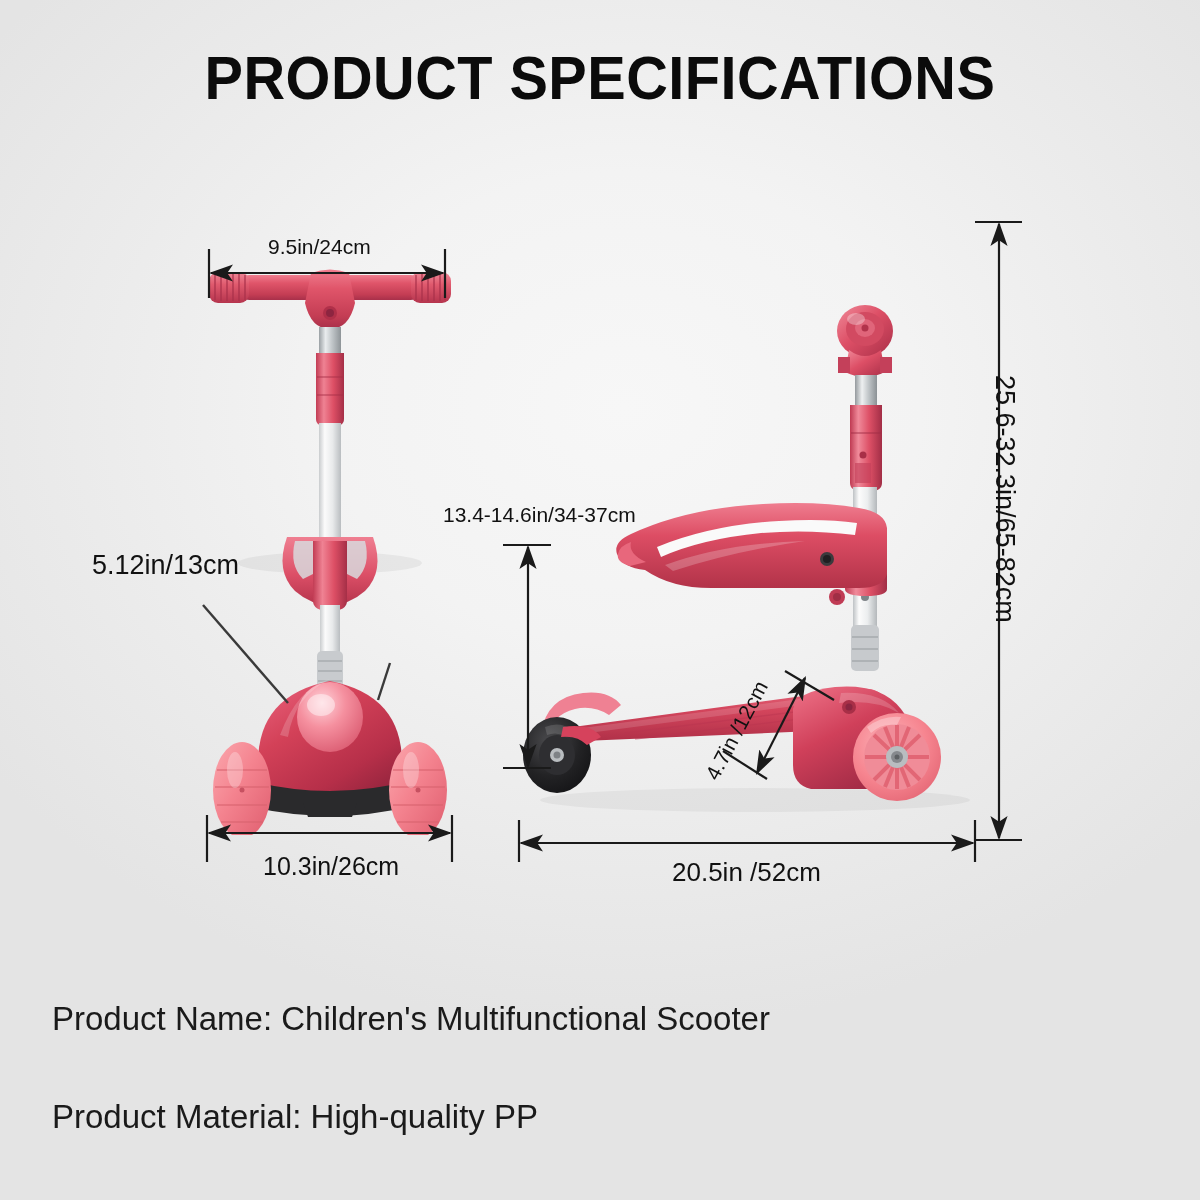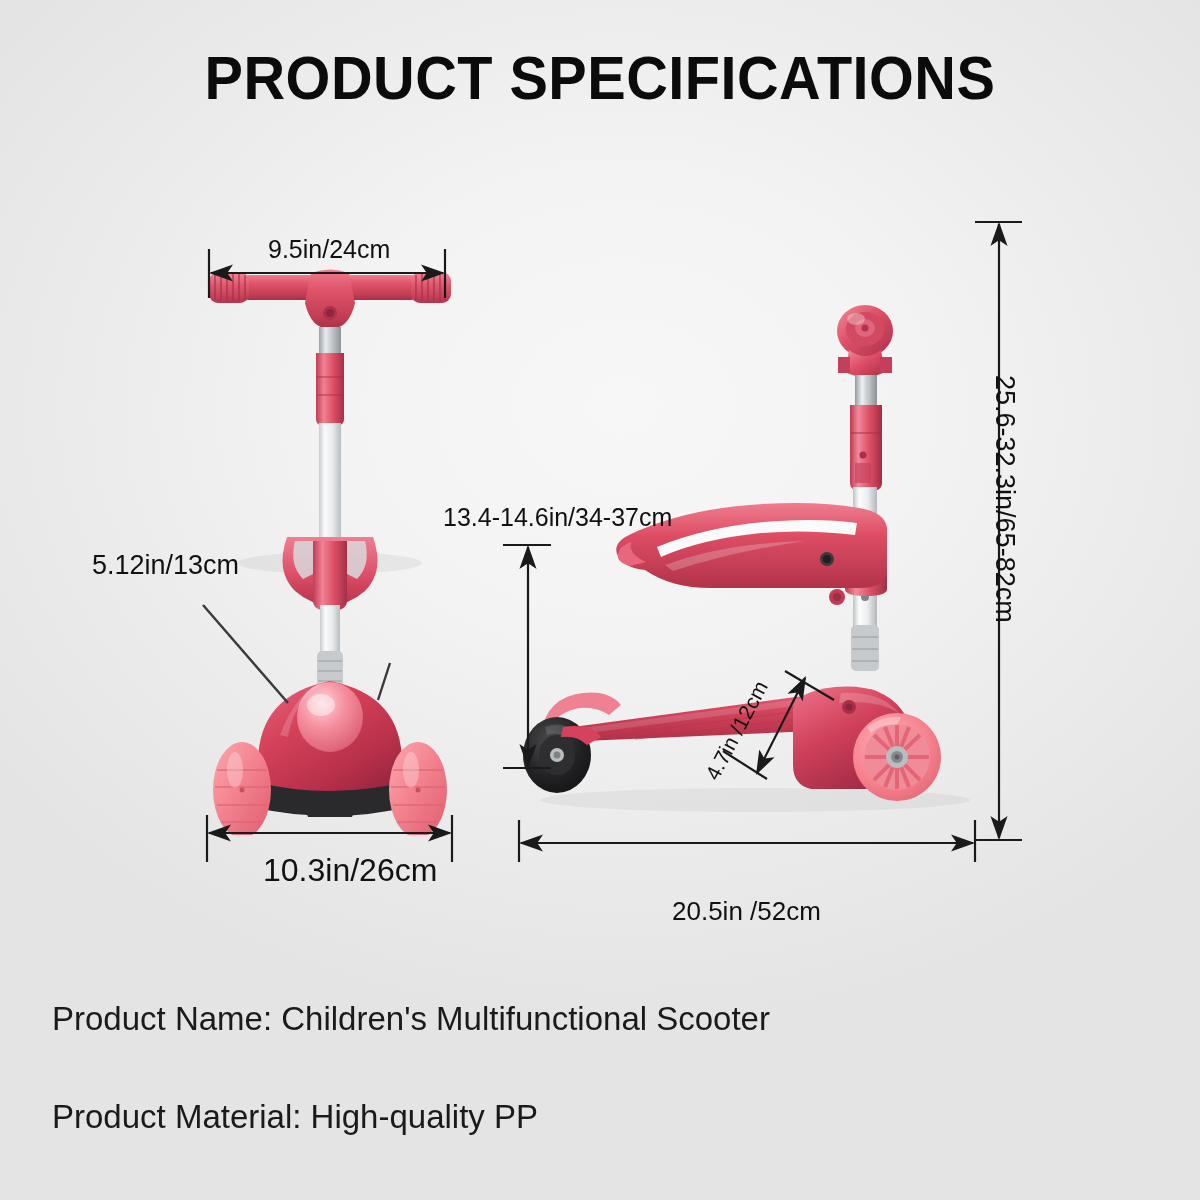--- a/index.html
+++ b/index.html
@@ -33,21 +33,21 @@
     letter-spacing: 0.5px;
     color: #0b0b0b;
     transform: scaleX(0.93);
     transform-origin: center top;
     white-space: nowrap;
   }
   
   .dimlabel {
     position: absolute;
     font-family: "Liberation Sans", sans-serif;
-    font-size: 25px;
+    font-size: 21px;
     color: #111;
     white-space: nowrap;
   }
   .spectext {
     position: absolute;
     font-family: "Liberation Sans", sans-serif;
     font-size: 33px;
     color: #1a1a1a;
     white-space: nowrap;
   }
@@ -400,25 +400,25 @@
       <line x1="723" y1="751" x2="767" y2="779"></line>
       <line x1="785" y1="671" x2="834" y2="700"></line>
       <line x1="757" y1="773" x2="805" y2="678" marker-start="url(#arrR)" marker-end="url(#arrL)"></line>
     </g>
   </svg>
 
   <div class="dimlabel" style="left:268px; top:235px;">9.5in/24cm</div>
 
   <div class="dimlabel" style="left:92px; top:550px; font-size:27px;">5.12in/13cm</div>
 
-  <div class="dimlabel" style="left:263px; top:852px; font-size:32px;">10.3in/26cm</div>
+  <div class="dimlabel" style="left:263px; top:852px; font-size:25px;">10.3in/26cm</div>
 
   <div class="dimlabel" style="left:443px; top:503px;">13.4-14.6in/34-37cm</div>
 
-  <div class="dimlabel" style="left:672px; top:857px; font-size:26px;margin-top:39px;">20.5in /52cm</div>
+  <div class="dimlabel" style="left:672px; top:857px; font-size:26px;">20.5in /52cm</div>
 
   <div class="dimlabel" style="left:1020px; top:375px; transform:rotate(90deg); transform-origin:left top; font-size:27px;">25.6-32.3in/65-82cm</div>
 
   <div class="dimlabel" style="left:722px; top:760px; transform:rotate(-62deg); transform-origin:left bottom; font-size:21px;">4.7in /12cm</div>
 
   <div class="spectext" style="left:52px; top:1000px;">Product Name: Children's Multifunctional Scooter</div>
   <div class="spectext" style="left:52px; top:1098px;">Product Material: High-quality PP</div>
 
 
 </div>

